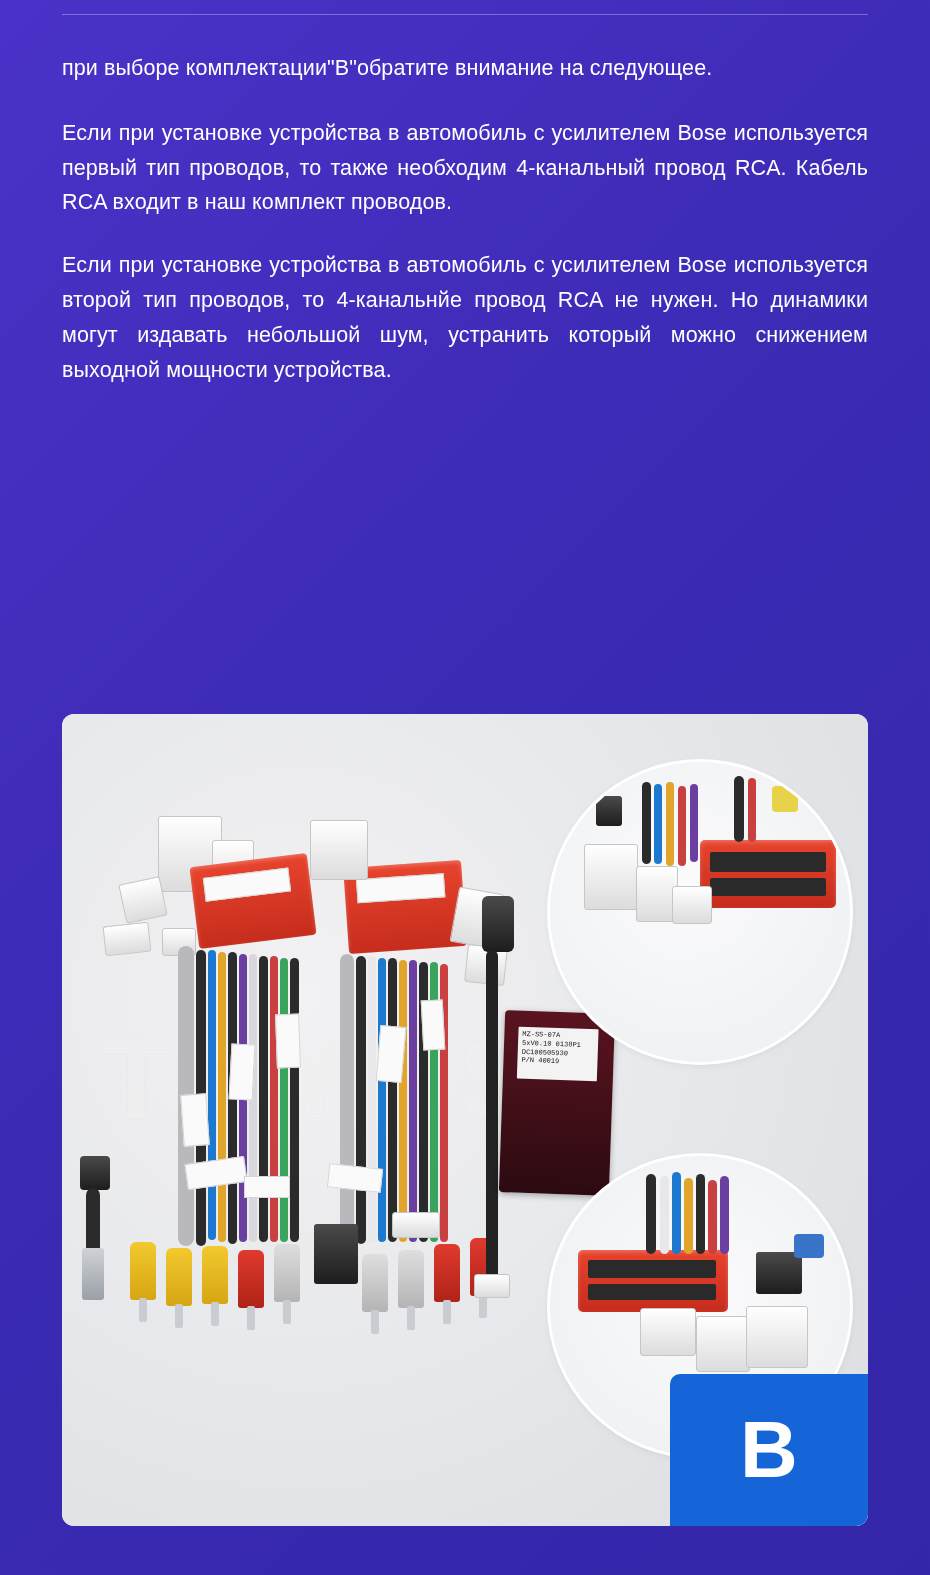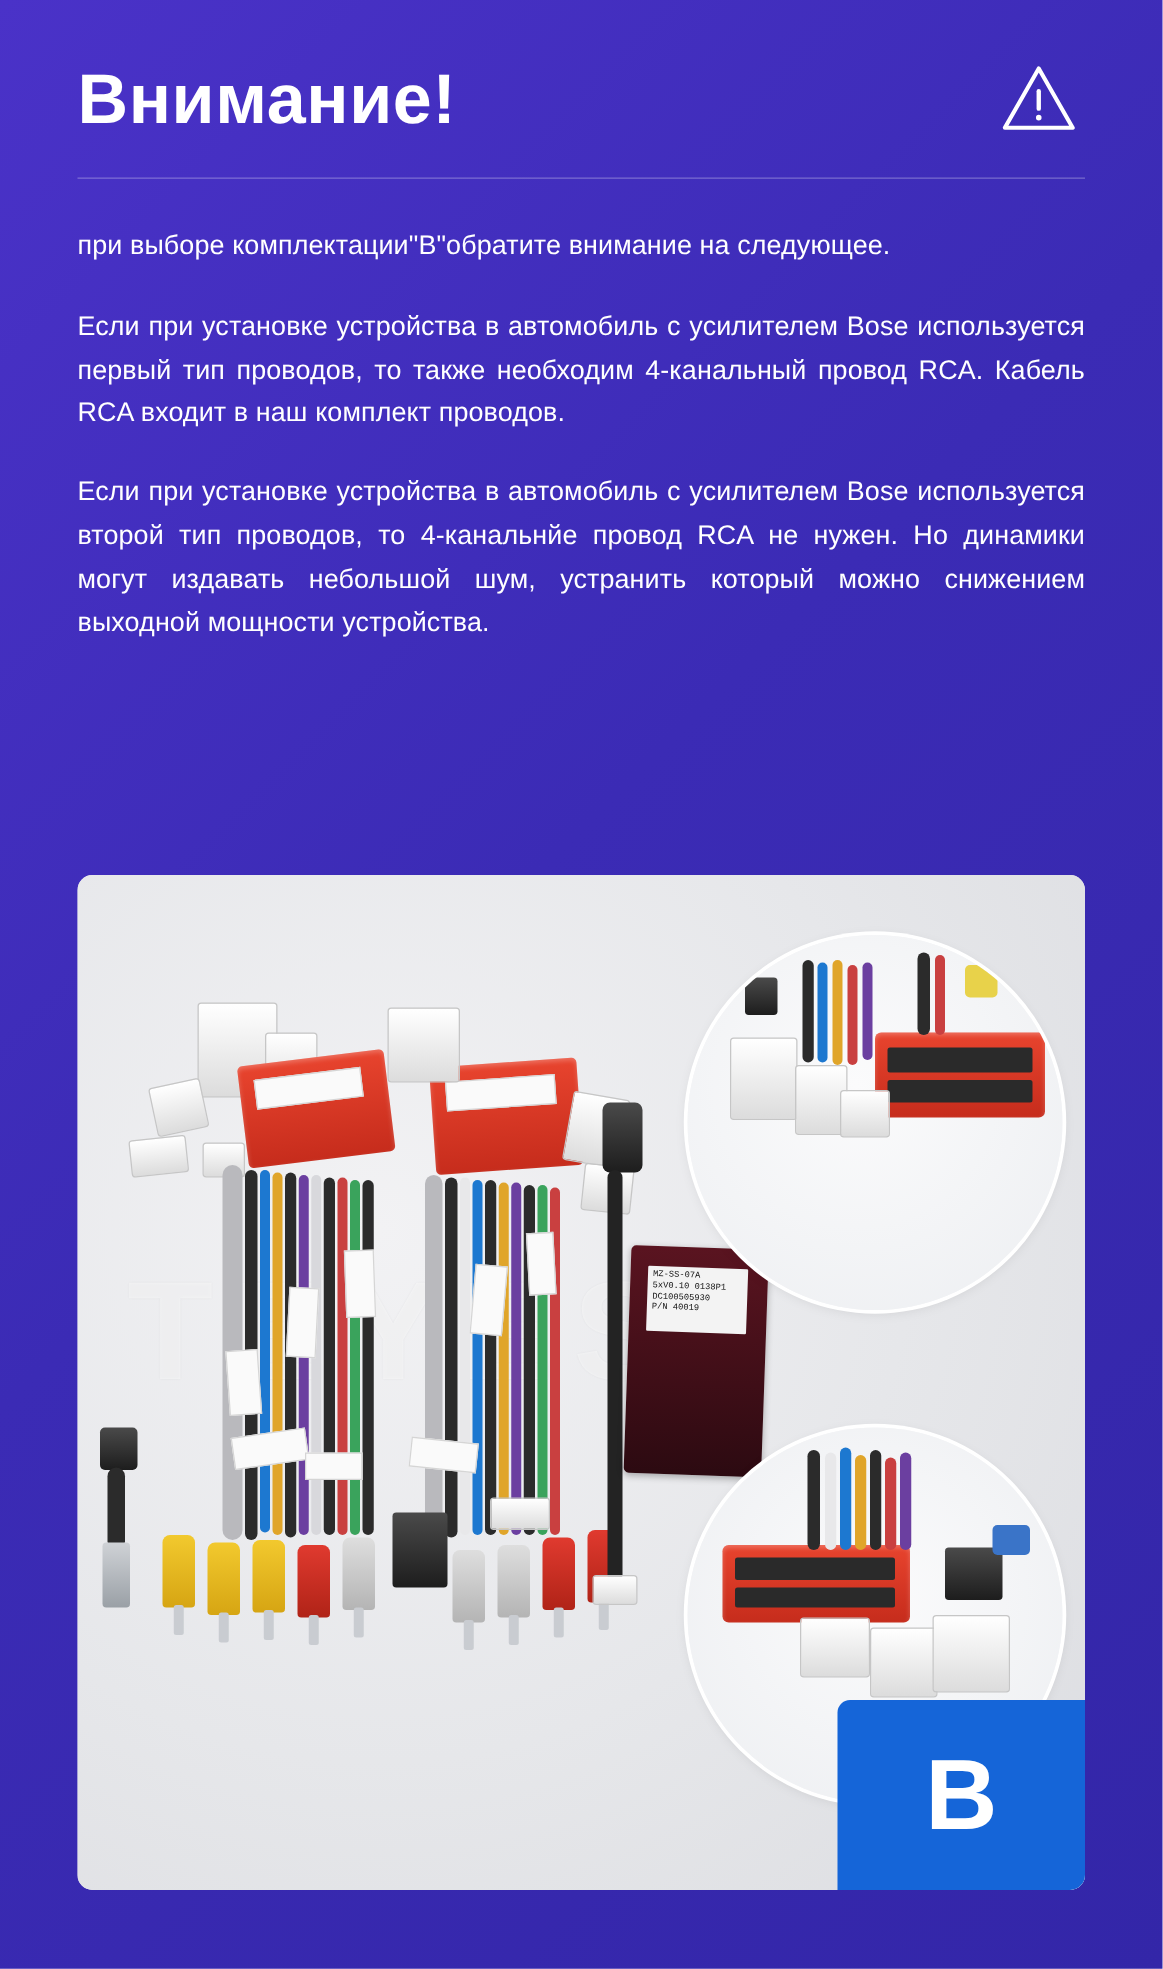--- a/index.html
+++ b/index.html
@@ -180,30 +180,20 @@
     font-weight: bold;
     color: #ffffff;
     line-height: 1;
   }
 </style>
 </head>
 <body>
 
 <div class="page">
 
-  <div class="header">
-    <h1 class="title">Внимание!</h1>
-    <span class="warn-icon">
-      <svg viewBox="0 0 64 64" width="62" height="62" aria-hidden="true">
-        <path d="M32 7 L60 56 H4 Z" fill="none" stroke="#ffffff" stroke-width="3.4" stroke-linejoin="round"></path>
-        <rect x="30.2" y="24" width="3.6" height="18" rx="1.8" fill="#ffffff"></rect>
-        <circle cx="32" cy="47.6" r="2.3" fill="#ffffff"></circle>
-      </svg>
-    </span>
-  </div>
   <div class="divider"></div>
 
   <div class="content">
     <p class="para first">при выборе комплектации"B"обратите внимание на следующее.</p>
     <p class="para">Если при установке устройства в автомобиль с усилителем Bose используется первый тип проводов, то также необходим 4-канальный провод RCA. Кабель RCA входит в наш комплект проводов.</p>
     <p class="para last">Если при установке устройства в автомобиль с усилителем Bose используется второй тип проводов, то 4-канальнйе провод RCA не нужен. Но динамики могут издавать небольшой шум, устранить который можно снижением выходной мощности устройства.</p>
   </div>
 
   <div class="photo-card">
     <div class="photo">

